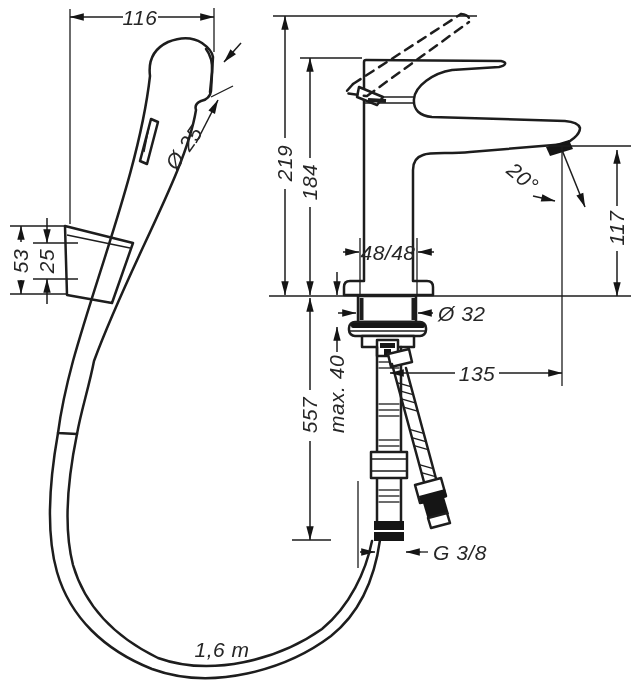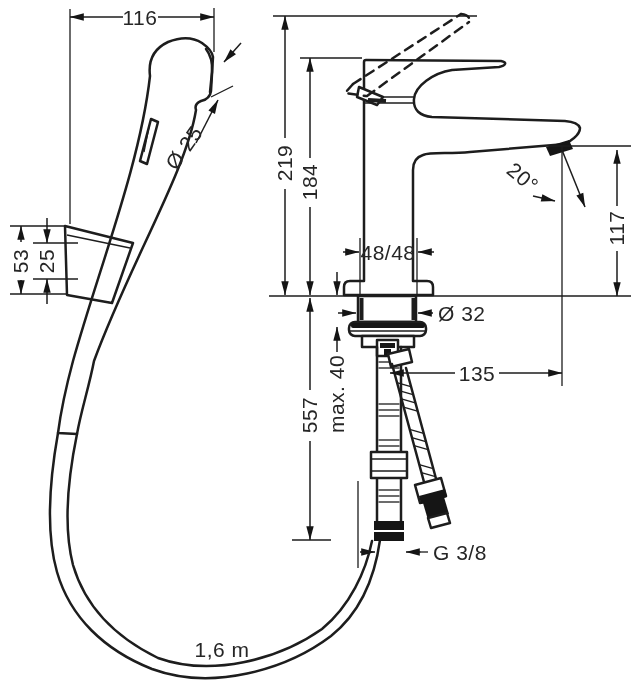--- a/index.html
+++ b/index.html
@@ -1,16 +1,16 @@
 <!DOCTYPE html>
 <html><head>
 <meta charset="utf-8">
 <style>
   html,body{margin:0;padding:0;background:#ffffff;}
-  .page{width:640px;height:695px;background:#ffffff;position:relative;overflow:hidden;}
+  .page{width:640px;height:695px;background:#ffffff;position:relative;overflow:hidden;font-style:italic;}
   svg{display:block;}
   .ol  { fill:none;   stroke:#1d1d1d; stroke-width:2.5; stroke-linecap:round; stroke-linejoin:round; }
   .olf { fill:#ffffff;stroke:#1d1d1d; stroke-width:2.5; stroke-linejoin:round; }
   .dash{ stroke-dasharray:9 6.5; }
   .thin{ fill:none; stroke:#1d1d1d; stroke-width:1.3; }
   .dim { fill:none; stroke:#1d1d1d; stroke-width:1.5; }
   .blk { fill:#151515; stroke:none; }
   .hvy { fill:none; stroke:#1d1d1d; stroke-width:4; }
   text { font-family:"Liberation Sans", sans-serif; font-size:21px; fill:#262626; letter-spacing:0.5px; }
 </style>

